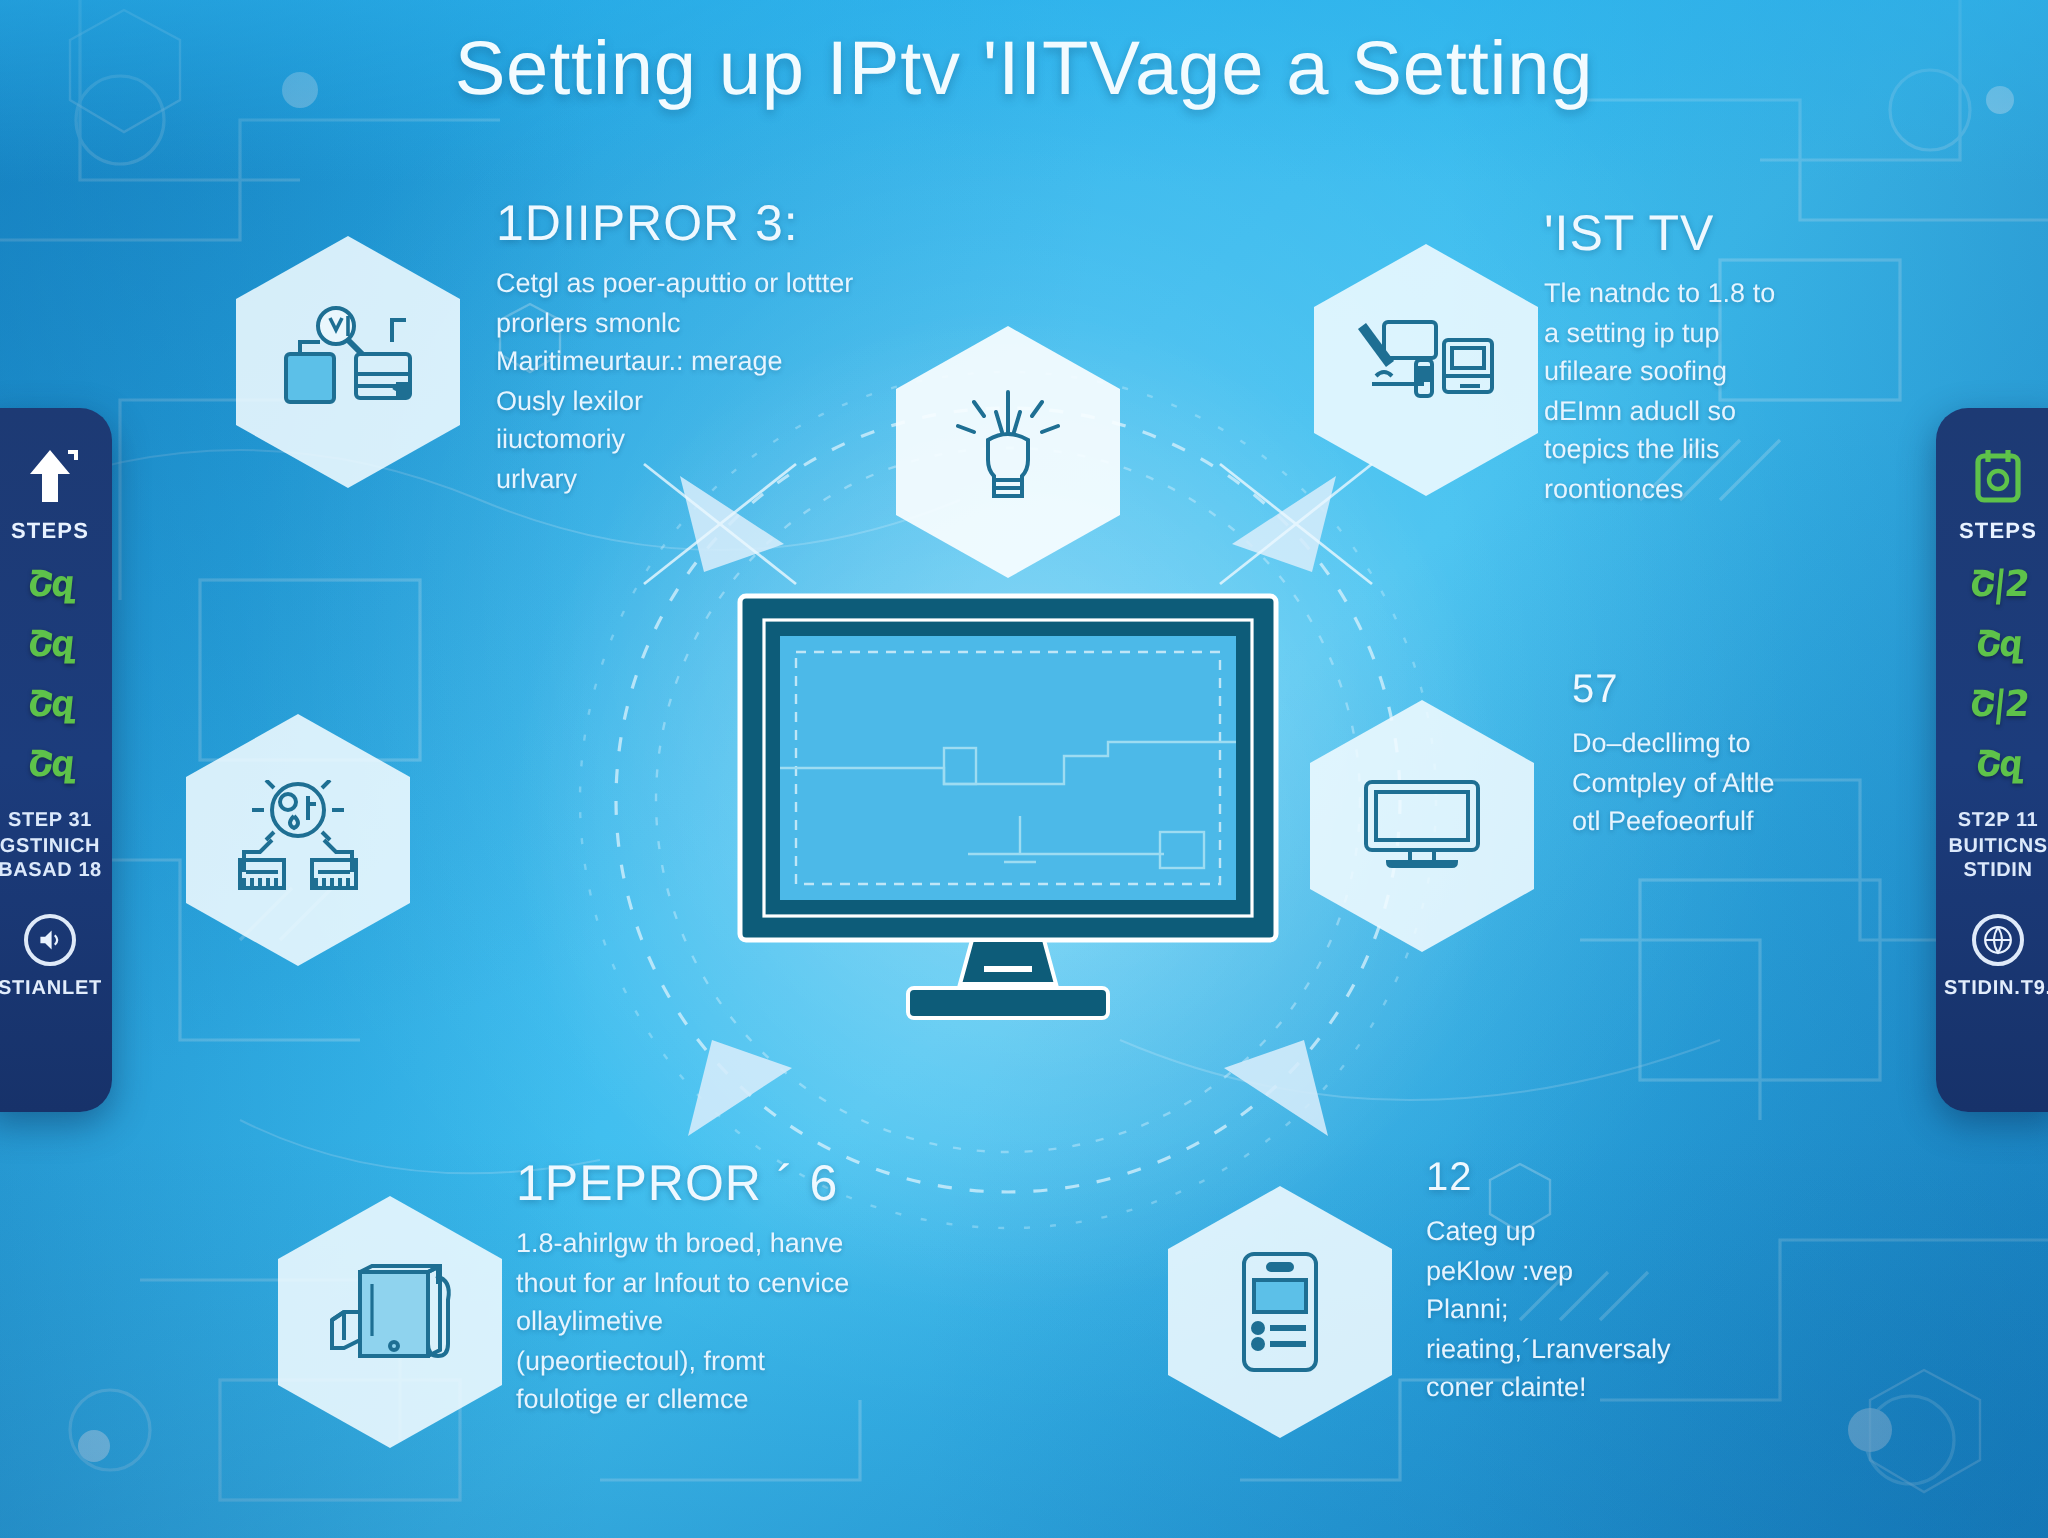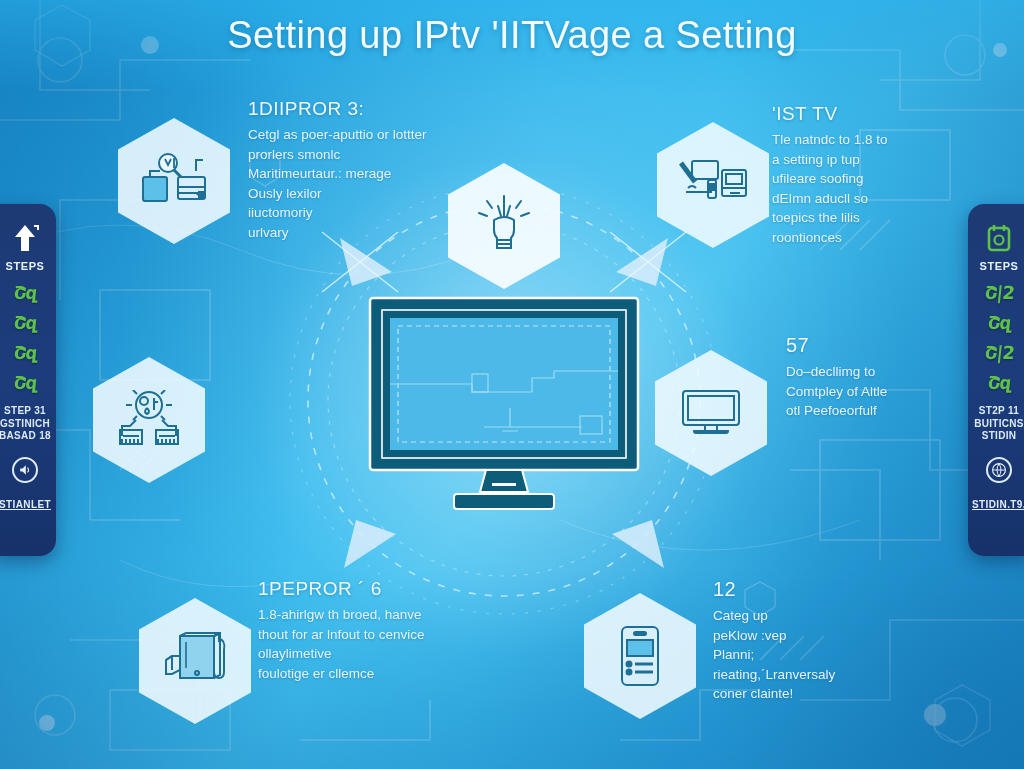--- a/index.html
+++ b/index.html
@@ -76,21 +76,21 @@
   }
   .rail-meta {
     margin-top: 12px; text-align: center; color: #dce9fb;
     font-size: 10px; font-weight: 700; line-height: 1.25; letter-spacing: 0.3px;
   }
   .rail-circle {
     margin-top: 14px; width: 26px; height: 26px; border-radius: 50%;
     border: 2px solid #dfeaf9; display: flex; align-items: center; justify-content: center;
   }
   .rail-bottom-label {
-    margin-top: 16px; font-size: 10px; font-weight: 700; color: #e2edfc; letter-spacing: 0.4px; text-decoration: underline;
+    margin-top: 6px; font-size: 10px; font-weight: 700; color: #e2edfc; letter-spacing: 0.4px;
   }
 
   
   #tv-wrap { position: absolute; left: 368px; top: 296px; width: 272px; height: 215px; }
   .tv-halo {
     position: absolute; left: -120px; top: -140px; width: 512px; height: 500px;
     border-radius: 50%;
     background: radial-gradient(circle, rgba(255,255,255,0.26) 0%, rgba(255,255,255,0.10) 46%, rgba(255,255,255,0) 70%);
   }
 
@@ -100,21 +100,21 @@
     background: rgba(240,250,255,0.88);
     clip-path: polygon(50% 0%, 100% 25%, 100% 75%, 50% 100%, 0% 75%, 0% 25%);
     display: flex; align-items: center; justify-content: center;
   }
   .hex.center-hex { background: rgba(248,253,255,0.93); }
   .hex svg { display: block; }
 
   
   .block { position: absolute; }
   .block-head {
-    font-size: 19px; font-weight: 400; color: #eef8ff;
+    font-size: 25px; font-weight: 400; color: #eef8ff;
     letter-spacing: 0.5px; margin-bottom: 5px;
     text-shadow: 0 1px 3px rgba(12,70,110,0.35);
   }
   .block-head.num { font-size: 20px; }
   .block-body {
     font-size: 13.5px; line-height: 1.45; color: #e6f4ff;
     text-shadow: 0 1px 2px rgba(12,70,110,0.30);
   }
   .block-body div { white-space: nowrap; }
 </style>
@@ -399,20 +399,21 @@
       <div>otl Peefoeorfulf</div>
     </div>
   </div>
 
   <div class="block" style="left:258px; top:578px;">
     <div class="block-head">1РЕPROR ´ 6</div>
     <div class="block-body">
       <div>1.8-ahirlgw th broed, hanve</div>
       <div>thout for ar lnfout to cenvice</div>
       <div>ollaylimetive</div>
+      <div>(upeortiectoul), fromt</div>
       <div>foulotige er cllemce</div>
     </div>
   </div>
 
   <div class="block" style="left:713px; top:578px;">
     <div class="block-head num">12</div>
     <div class="block-body">
       <div>Categ up</div>
       <div>peKlow :vep</div>
       <div>Planni;</div>

